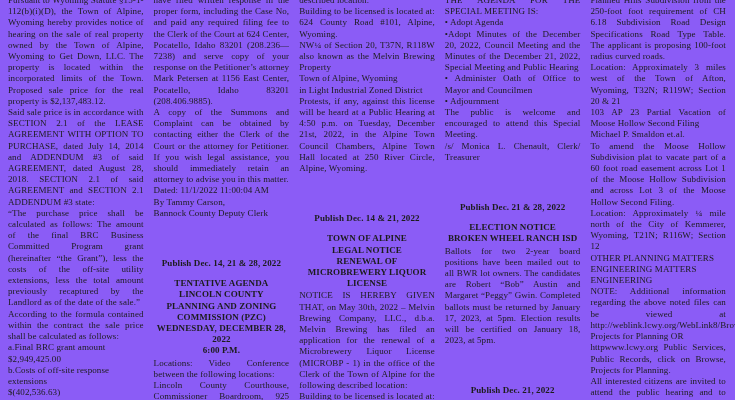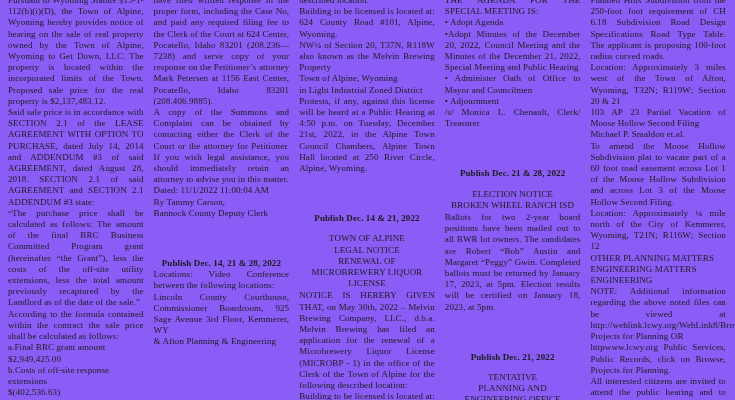--- a/index.html
+++ b/index.html
@@ -21,21 +21,21 @@
     flex: 1 1 0; min-width: 0;
     font-size: 9px; line-height: 11.2px;
     color: #1c1c1c;
     text-align: justify;
     letter-spacing: 0.1px;
   }
   .blk { margin: 0; }
   .blk.p { text-align: justify; }
   .blk.line { text-align: left; }
   .blk.h {
-    font-weight: normal; text-align: center;
+    font-weight: bold; text-align: center;
     white-space: pre-line;
     margin-top: 9px; margin-bottom: 1px;
   }
   .blk.publish {
     font-weight: bold; text-align: center; margin-top: 39px;
   }
 </style>
 </head>
 <body>
 
@@ -52,20 +52,27 @@
         <div class="blk line">$(402,536.63)</div>
         <div class="blk p">c.Total amount previously recaptured</div>
       </div>
     <div class="col">
         <div class="blk p">have filed written response in the proper form, including the Case No, and paid any required filing fee to the Clerk of the Court at 624 Center, Pocatello, Idaho 83201 (208.236—7238) and serve copy of your response on the Petitioner’s attorney Mark Petersen at 1156 East Center, Pocatello, Idaho 83201 (208.406.9885).</div>
         <div class="blk p">A copy of the Summons and Complaint can be obtained by contacting either the Clerk of the Court or the attorney for Petitioner. If you wish legal assistance, you should immediately retain an attorney to advise you in this matter.</div>
         <div class="blk line">Dated: 11/1/2022 11:00:04 AM</div>
         <div class="blk line">By Tammy Carson,</div>
         <div class="blk line">Bannock County Deputy Clerk</div>
         <div class="blk publish">Publish Dec. 14, 21 &amp; 28, 2022</div>
+        <div class="blk h">TENTATIVE AGENDA
+LINCOLN COUNTY
+PLANNING AND ZONING
+COMMISSION (PZC)
+WEDNESDAY, DECEMBER 28,
+2022
+6:00 P.M.</div>
         <div class="blk p">Locations: Video Conference between the following locations:</div>
         <div class="blk p">Lincoln County Courthouse, Commissioner Boardroom, 925 Sage Avenue 3rd Floor, Kemmerer, WY</div>
         <div class="blk line">&amp; Afton Planning &amp; Engineering</div>
       </div>
     <div class="col">
         <div class="blk line">described location.</div>
         <div class="blk p">Building to be licensed is located at:  624 County Road #101, Alpine, Wyoming.</div>
         <div class="blk p">NW¼ of Section 20, T37N, R118W also known as the Melvin Brewing Property</div>
         <div class="blk line">Town of Alpine, Wyoming</div>
         <div class="blk line">in Light Industrial Zoned District</div>
@@ -79,20 +86,21 @@
         <div class="blk p">NOTICE IS HEREBY GIVEN THAT, on May 30th, 2022 – Melvin Brewing Company, LLC., d.b.a. Melvin Brewing has filed an application for the renewal of a Microbrewery Liquor License (MICROBP - 1) in the office of the Clerk of the Town of Alpine for the following described location:</div>
         <div class="blk p">Building to be licensed is located at:  624 County Road #101, Alpine, Wyoming.</div>
         <div class="blk p">NW¼ of Section 20, T37N, R118W also known as the Melvin Brewing</div>
       </div>
     <div class="col">
         <div class="blk p">THE AGENDA FOR THE SPECIAL MEETING IS:</div>
         <div class="blk line">• Adopt Agenda</div>
         <div class="blk p">•Adopt Minutes of the December 20, 2022, Council Meeting and the Minutes of the  December 21, 2022, Special Meeting and Public Hearing</div>
         <div class="blk p">• Administer Oath of Office to Mayor and Councilmen</div>
         <div class="blk line">• Adjournment</div>
+        <div class="blk p">The public is welcome and encouraged to attend this Special Meeting.</div>
         <div class="blk p">/s/ Monica L. Chenault, Clerk/ Treasurer</div>
         <div class="blk publish">Publish Dec. 21 &amp; 28, 2022</div>
         <div class="blk h">ELECTION NOTICE
 BROKEN WHEEL RANCH ISD</div>
         <div class="blk p">Ballots for two 2-year board positions have been mailed out to all BWR lot owners. The candidates are Robert “Bob” Austin and Margaret “Peggy” Gwin. Completed ballots must be returned by January 17, 2023, at 5pm. Election results will be certified on January 18, 2023, at 5pm.</div>
         <div class="blk publish">Publish Dec. 21, 2022</div>
         <div class="blk h">TENTATIVE
 PLANNING AND
 ENGINEERING OFFICE
 AGENDA

